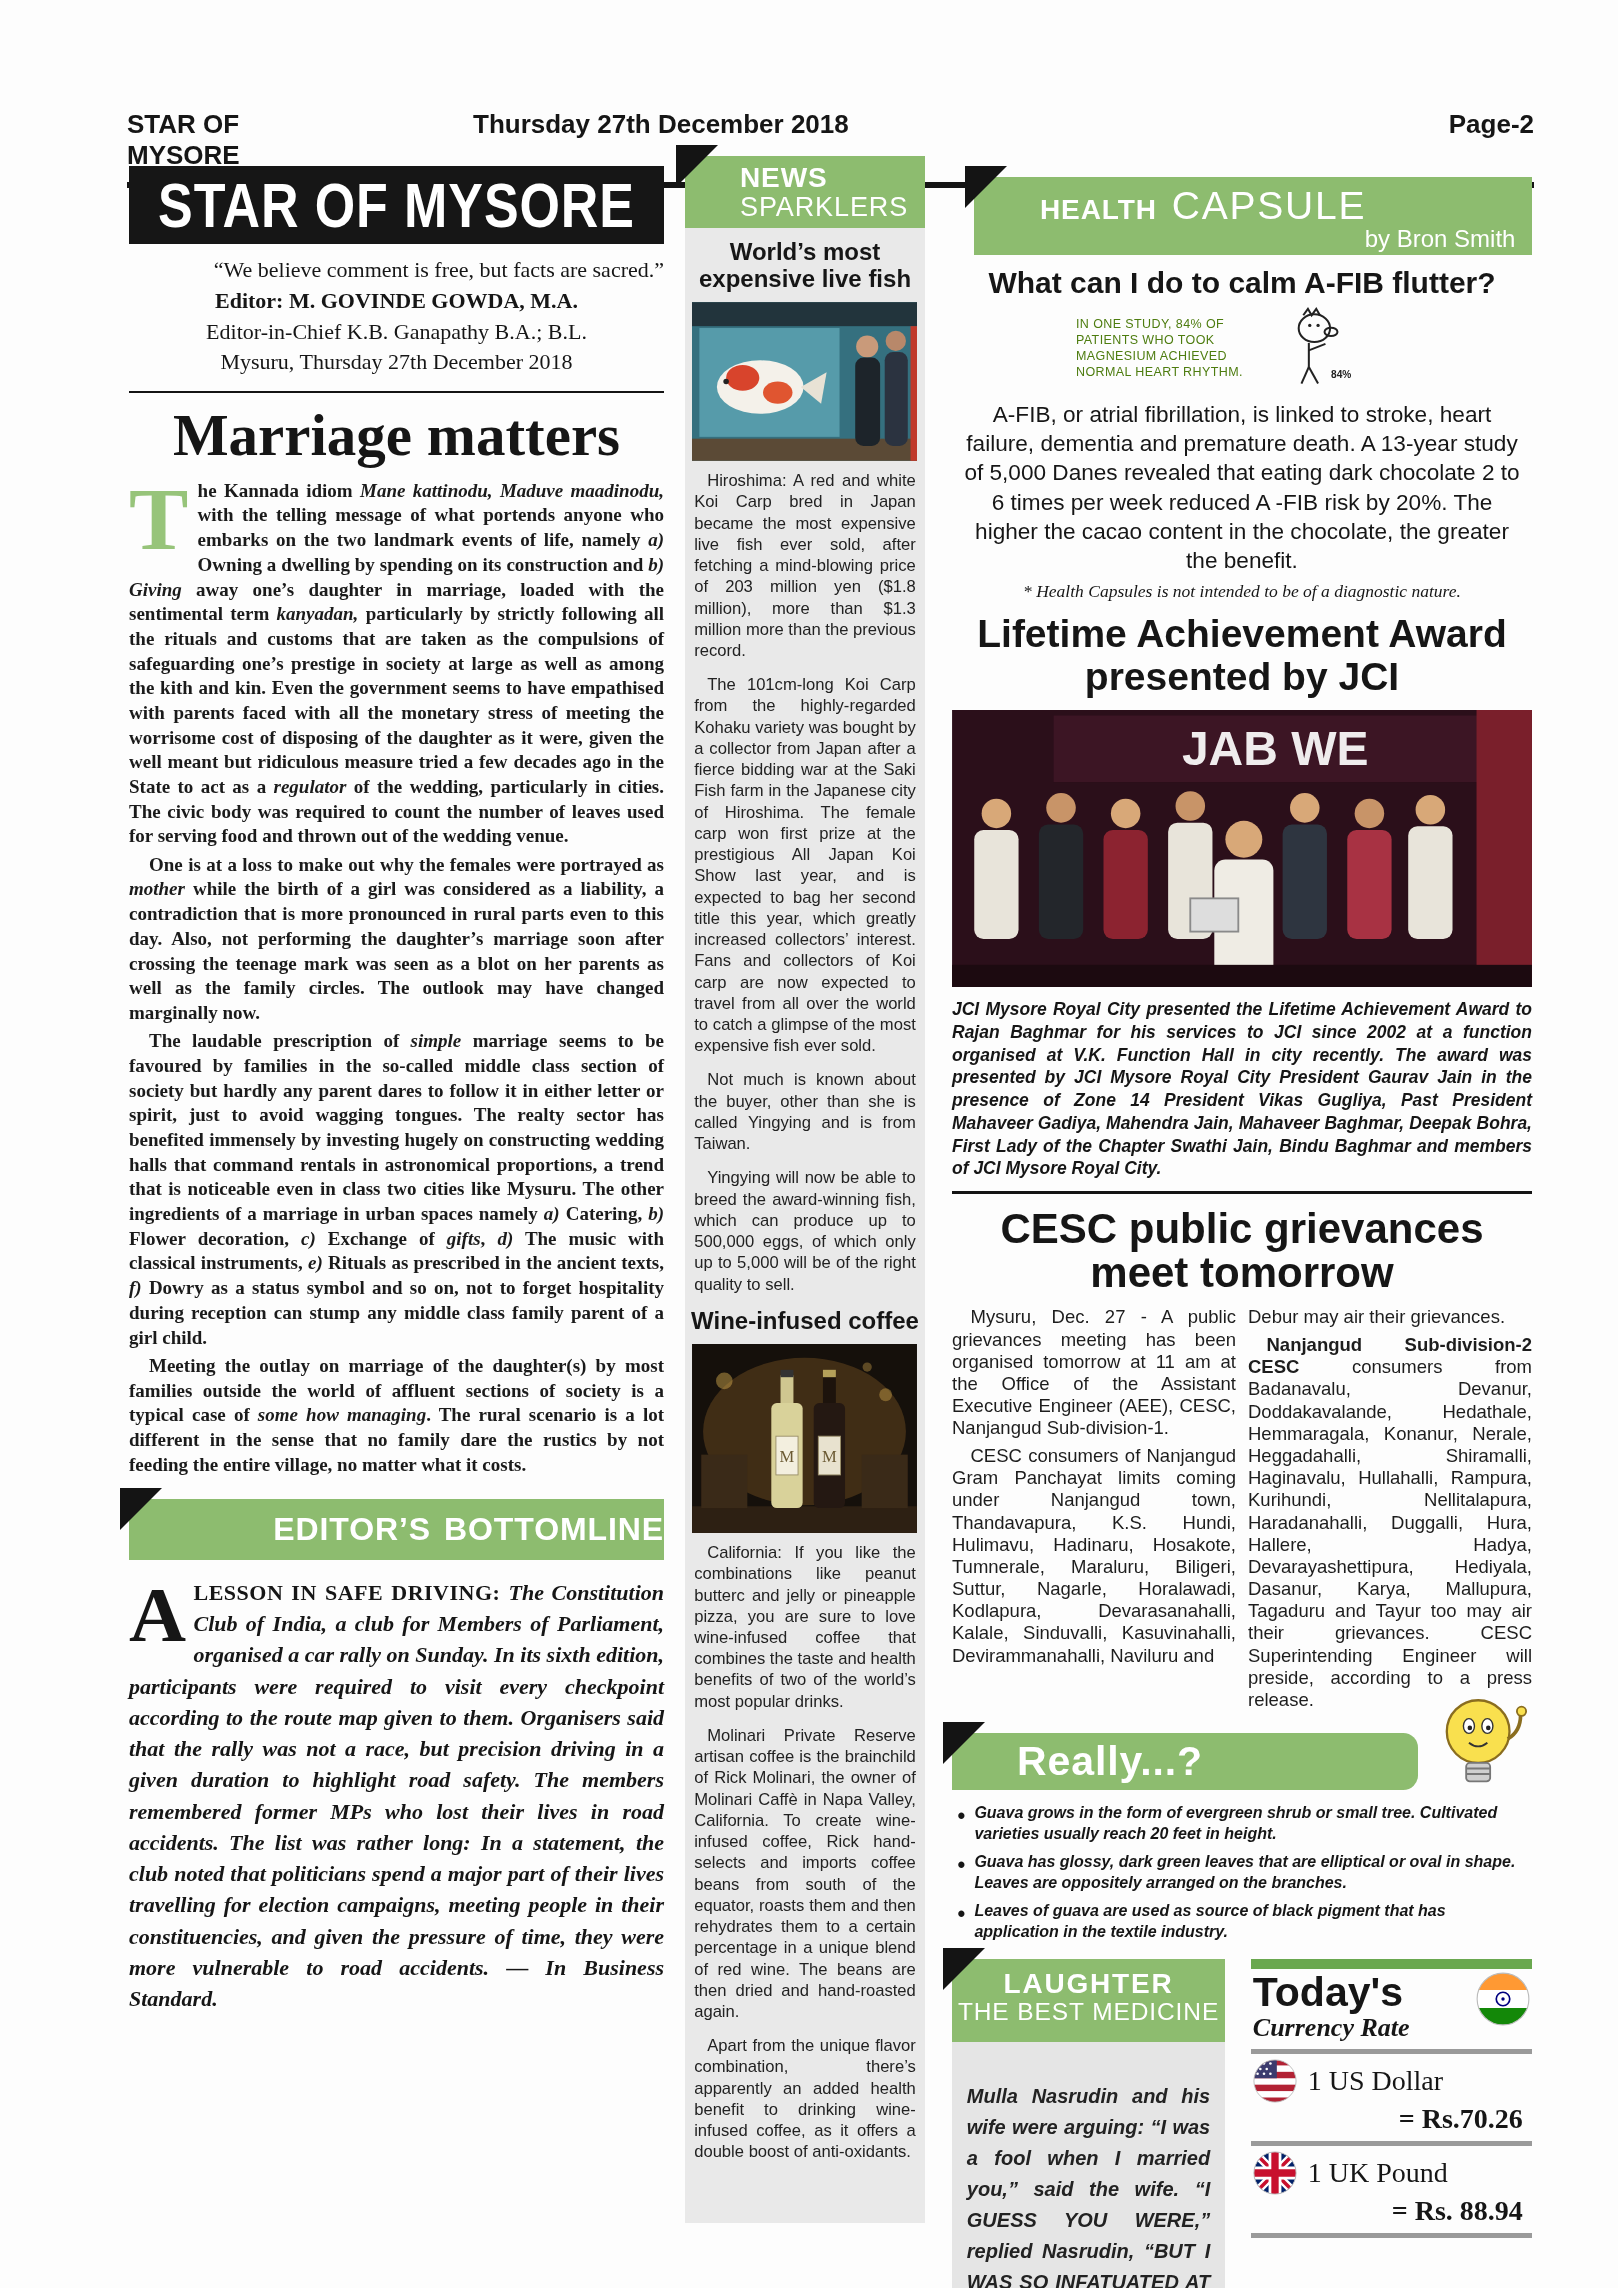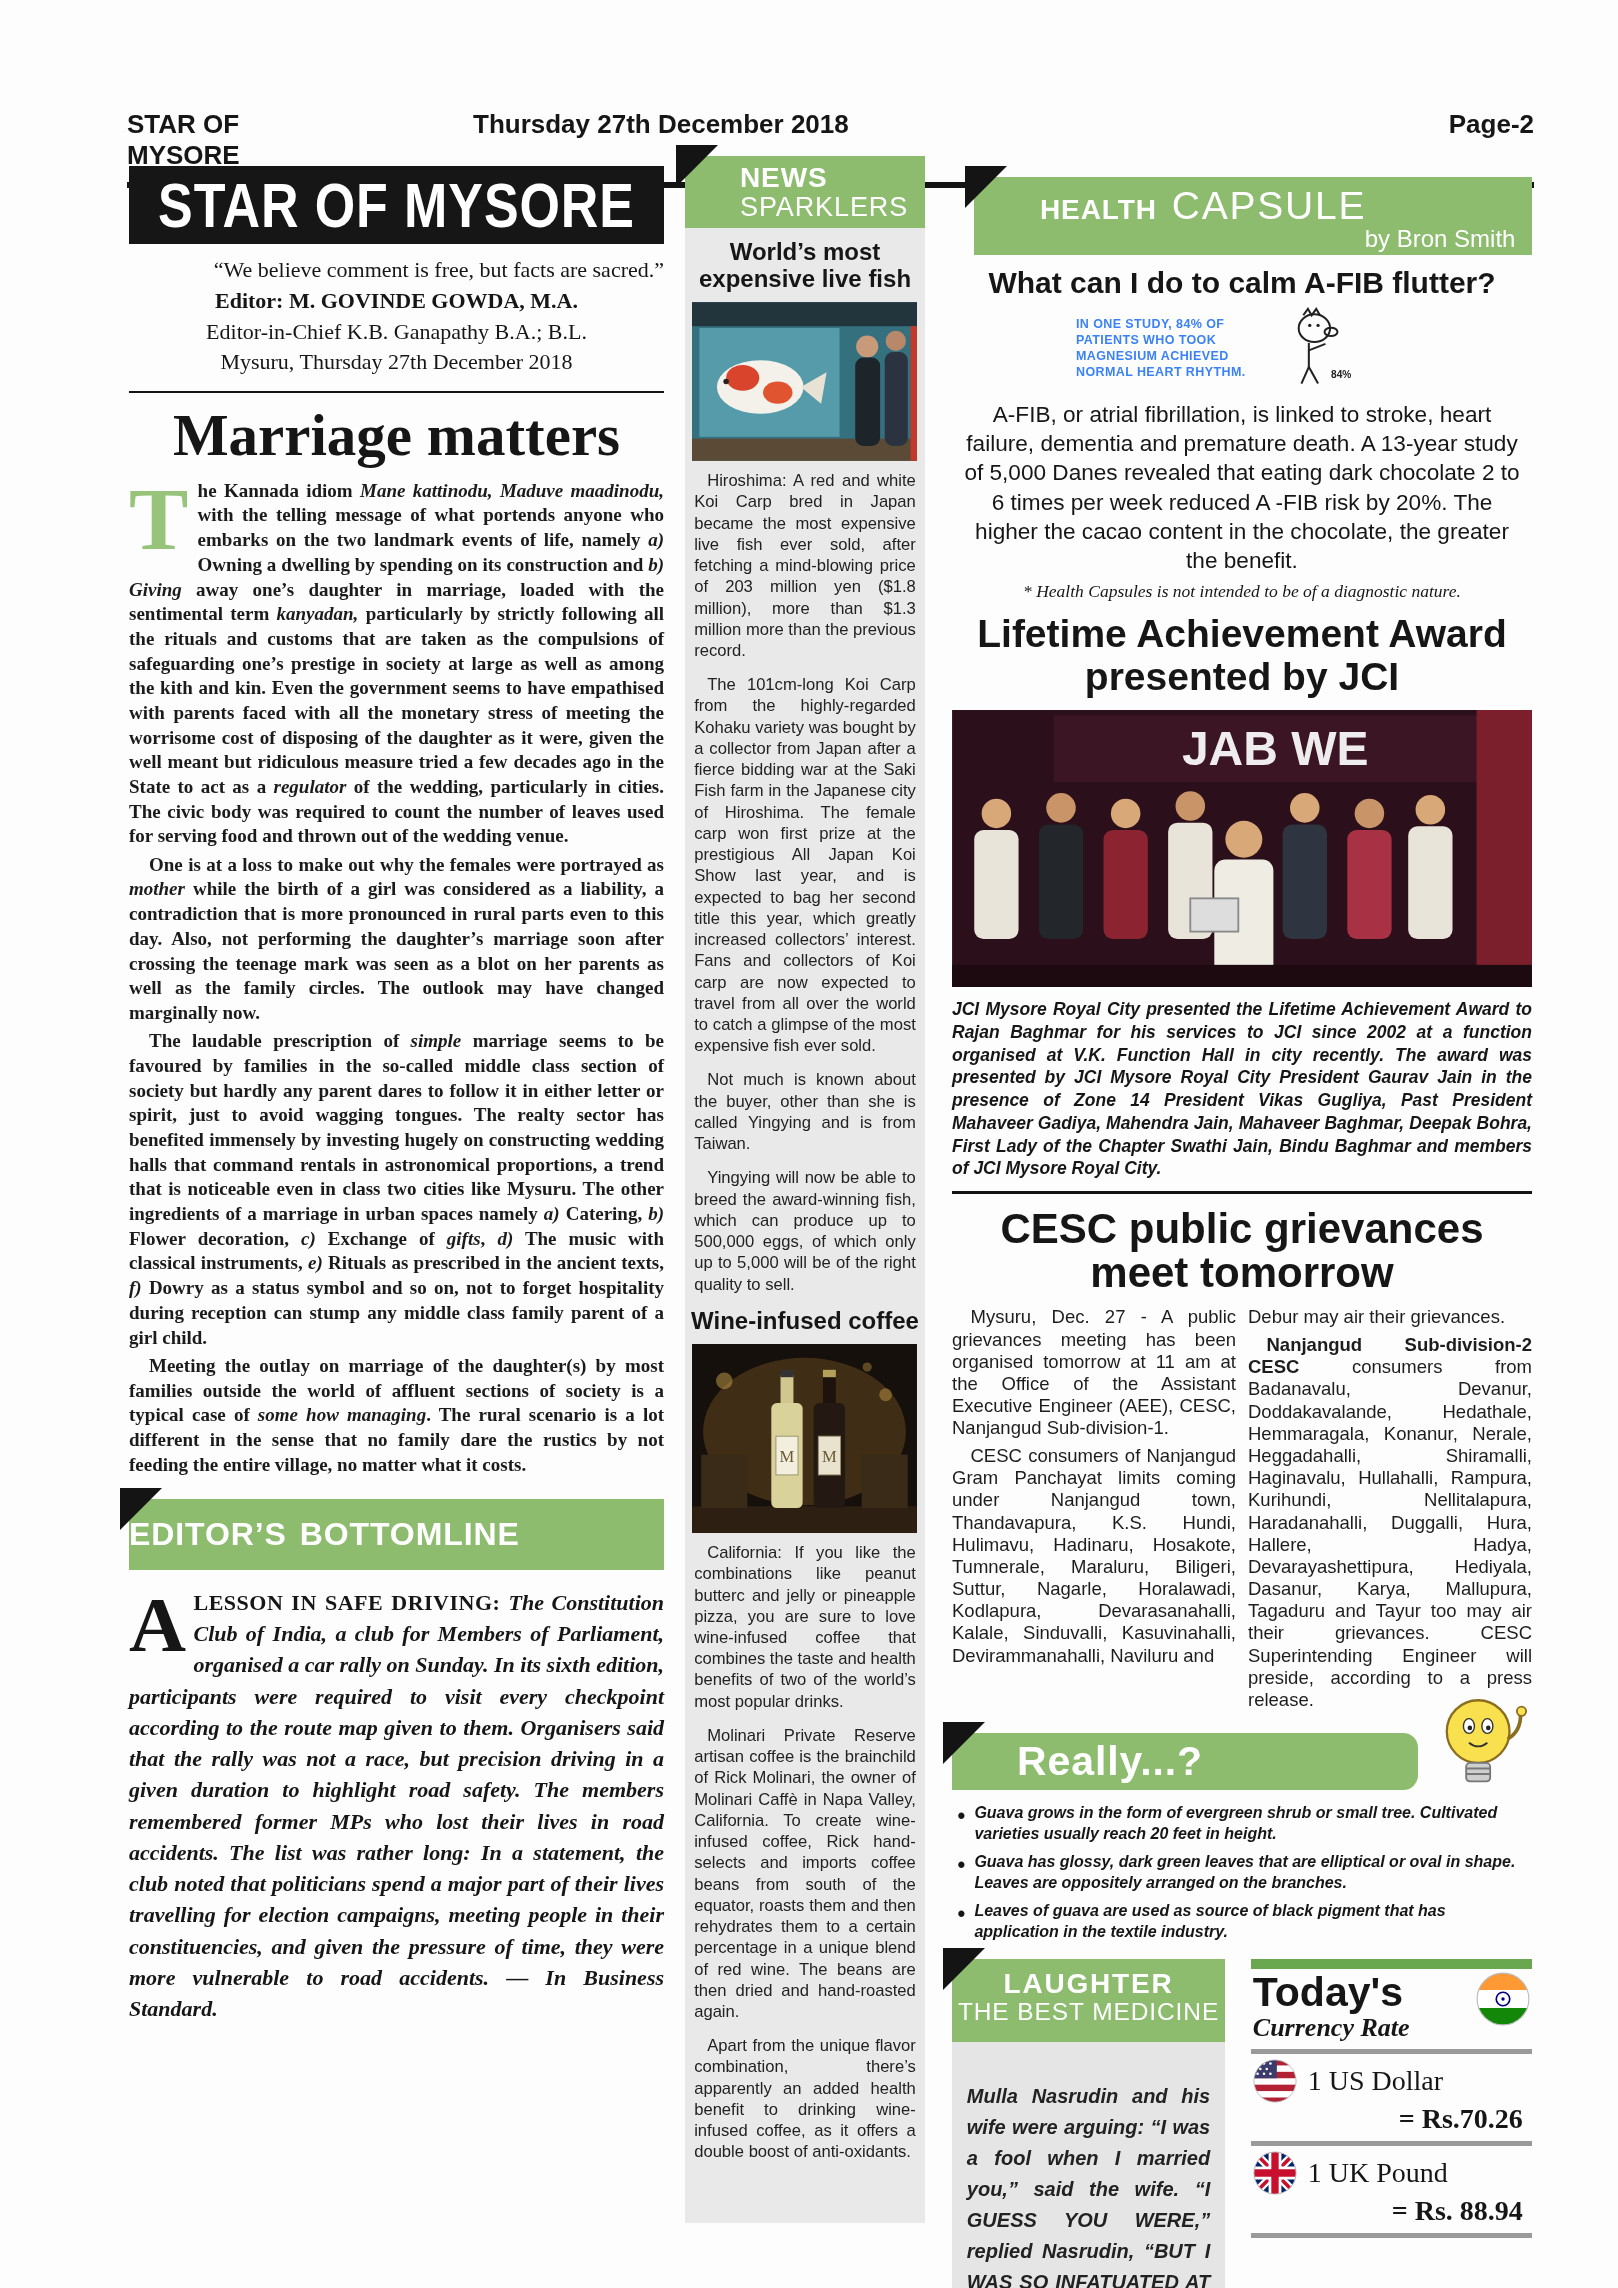--- a/index.html
+++ b/index.html
@@ -34,21 +34,21 @@
   
   .marriage-title{font-family:"Liberation Serif","DejaVu Serif",serif;font-weight:bold;font-size:59px;
                   text-align:center;margin:7.4px 0 9.2px;}
   .art-body p{font-family:"Liberation Serif","DejaVu Serif",serif;font-size:19px;line-height:1.3;
               text-align:justify;margin:0 0 3.7px;text-indent:20px;font-weight:600;color:#1b1b1b;}
   .art-body p.first{text-indent:0;}
   .dropcap-t{float:left;font-family:"Liberation Serif","DejaVu Serif",serif;font-weight:bold;font-size:89px;
              line-height:.76;color:#97c47a;margin:7.4px 9.2px 0 0;}
 
   
-  .bl-bar{margin-top:22px;height:71px;display:flex;align-items:center;justify-content:flex-start;gap:13px;}
+  .bl-bar{margin-top:22px;height:61px;display:flex;align-items:center;justify-content:flex-end;gap:13px;}
   .bl-bold{font-weight:bold;font-size:32px;letter-spacing:0.9px;}
   .bl-light{font-weight:700;font-size:32px;letter-spacing:0.9px;}
   .bl-text{margin-top:16.6px;font-family:"Liberation Serif","DejaVu Serif",serif;font-size:22px;line-height:1.42;
            text-align:justify;font-weight:600;}
   .dropcap-a{float:left;font-family:"Liberation Serif","DejaVu Serif",serif;font-weight:bold;font-size:79px;
              line-height:.78;margin:7.4px 7.4px 0 0;color:#161616;}
   .bl-lead{letter-spacing:0.5px;}
 
   
   .sp-header{height:72px;display:flex;flex-direction:column;justify-content:center;padding-left:55px;}
@@ -59,22 +59,22 @@
   .sp-p{font-size:16.6px;line-height:1.28;text-align:justify;margin:9.2px 9.2px 13px;text-indent:13px;color:#222;}
 
   
   .hc-bar{margin-left:22px;height:78px;padding:7.4px 16.6px 7.4px 66px;box-sizing:border-box;}
   .hc-line1{display:flex;align-items:baseline;gap:14.8px;}
   .hc-bold{font-weight:bold;font-size:28px;letter-spacing:0.9px;}
   .hc-light{font-weight:400;font-size:39px;letter-spacing:1.8px;}
   .hc-by{text-align:right;font-size:24px;margin-top:-3.7px;}
   .hc-q{font-weight:bold;font-size:30px;text-align:center;margin:11px 0 5.5px;}
   .hc-cartoon{width:332px;margin:0 auto;display:flex;align-items:center;gap:3.7px;}
-  .hc-cartoon-text{width:203px;font-weight:bold;font-size:12.5px;line-height:1.28;text-transform:uppercase;
-                   letter-spacing:0.4px;color:#3b82f6;}
+  .hc-cartoon-text{width:203px;font-weight:normal;font-size:12.5px;line-height:1.28;text-transform:uppercase;
+                   letter-spacing:0.4px;color:#4d7c0f;}
   .hc-a{font-size:22.6px;line-height:1.3;text-align:center;margin:9.2px 5.5px 5.5px;}
   .hc-foot{font-family:"Liberation Serif","DejaVu Serif",serif;font-style:italic;font-size:17.5px;
            text-align:center;margin-bottom:9.2px;}
 
   
   .jci-title{font-weight:bold;font-size:39px;line-height:1.1;text-align:center;margin:11px 0 11px;}
   .jci-photo{display:block;}
   .jci-caption{font-weight:bold;font-style:italic;font-size:17.5px;line-height:1.3;text-align:justify;
                margin:11px 0 0;border-bottom:3.7px solid #141414;padding-bottom:11px;}
 

